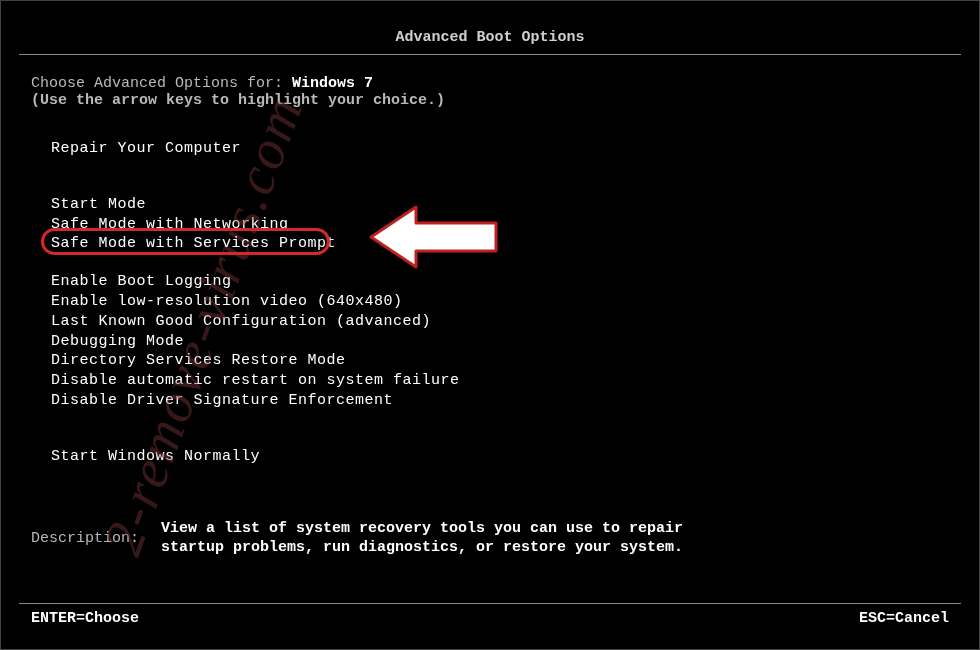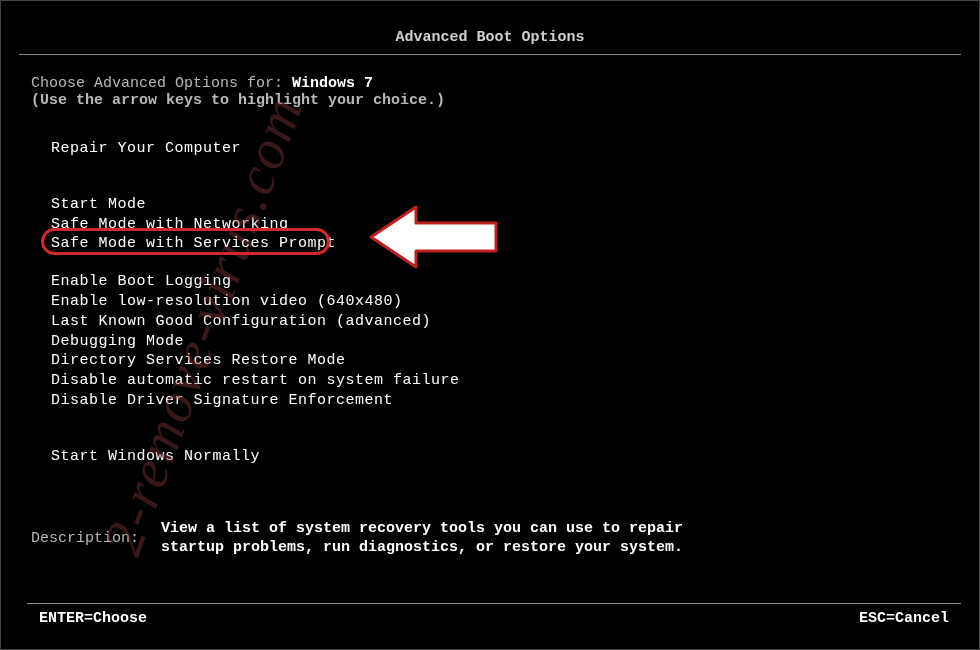--- a/index.html
+++ b/index.html
@@ -89,21 +89,21 @@
       flex-shrink: 0;
     }
     .desc-text {
       color: #fff;
       font-weight: bold;
       line-height: 1.32;
     }
     .footer {
       position: absolute;
       bottom: 22px;
-      left: 8px;
+      left: 0;
       right: 0;
     }
     .footer-line {
       border-top: 1px solid #888;
       margin: 0 18px 6px 18px;
     }
     .footer-text {
       display: flex;
       justify-content: space-between;
       padding: 0 30px;

